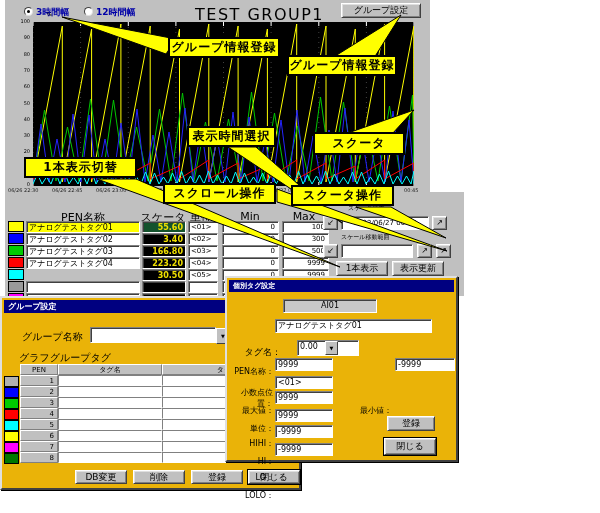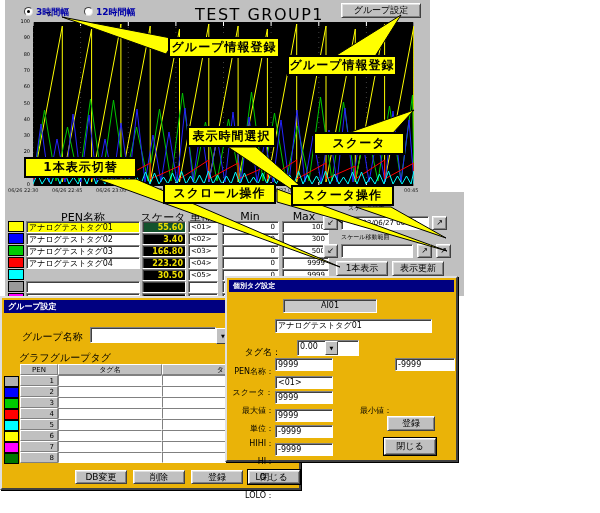--- a/index.html
+++ b/index.html
@@ -291,21 +291,21 @@
 
   <div class="dlg abs" style="left:225px;top:276px;width:233px;height:186px;z-index:20;">
     <div class="titlebar" style="height:12px;font-size:7px;">個別タグ設定</div>
 
     <span class="lbl lbl-r" style="left:10px;top:24px;width:44px;font-size:9px;">タグ名：</span>
     <div class="fld sunken" style="left:56px;top:21px;width:94px;height:14px;background:#c8c8c8;text-align:center;padding-left:0;">AI01</div>
 
     <span class="lbl lbl-r" style="left:0;top:44px;width:47px;font-size:8px;">PEN名称：</span>
     <div class="fld sunken" style="left:48px;top:41px;width:157px;height:14px;">アナログテストタグ01</div>
 
-    <span class="lbl lbl-r" style="left:0;top:65px;width:46px;font-size:8px;">スクータ：</span>
+    <span class="lbl lbl-r" style="left:0;top:65px;width:46px;font-size:8px;">小数点位置：</span>
     <div class="fld sunken" style="left:48px;top:62px;width:62px;height:16px;margin-left:22px;">0.00</div>
     <div class="combo-arrow abs" style="left:98px;top:63px;width:11px;height:12px;">▼</div>
 
     <span class="lbl lbl-r" style="left:0;top:83px;width:47px;font-size:8px;">最大値：</span>
     <div class="fld sunken" style="left:48px;top:80px;width:58px;height:13px;">9999</div>
     <span class="lbl lbl-r" style="left:110px;top:83px;width:55px;font-size:8px;">最小値：</span>
     <div class="fld sunken" style="left:168px;top:80px;width:60px;height:13px;">-9999</div>
 
     <span class="lbl lbl-r" style="left:0;top:101px;width:47px;font-size:8px;">単位：</span>
     <div class="fld sunken" style="left:48px;top:98px;width:58px;height:13px;">&lt;01&gt;</div>

